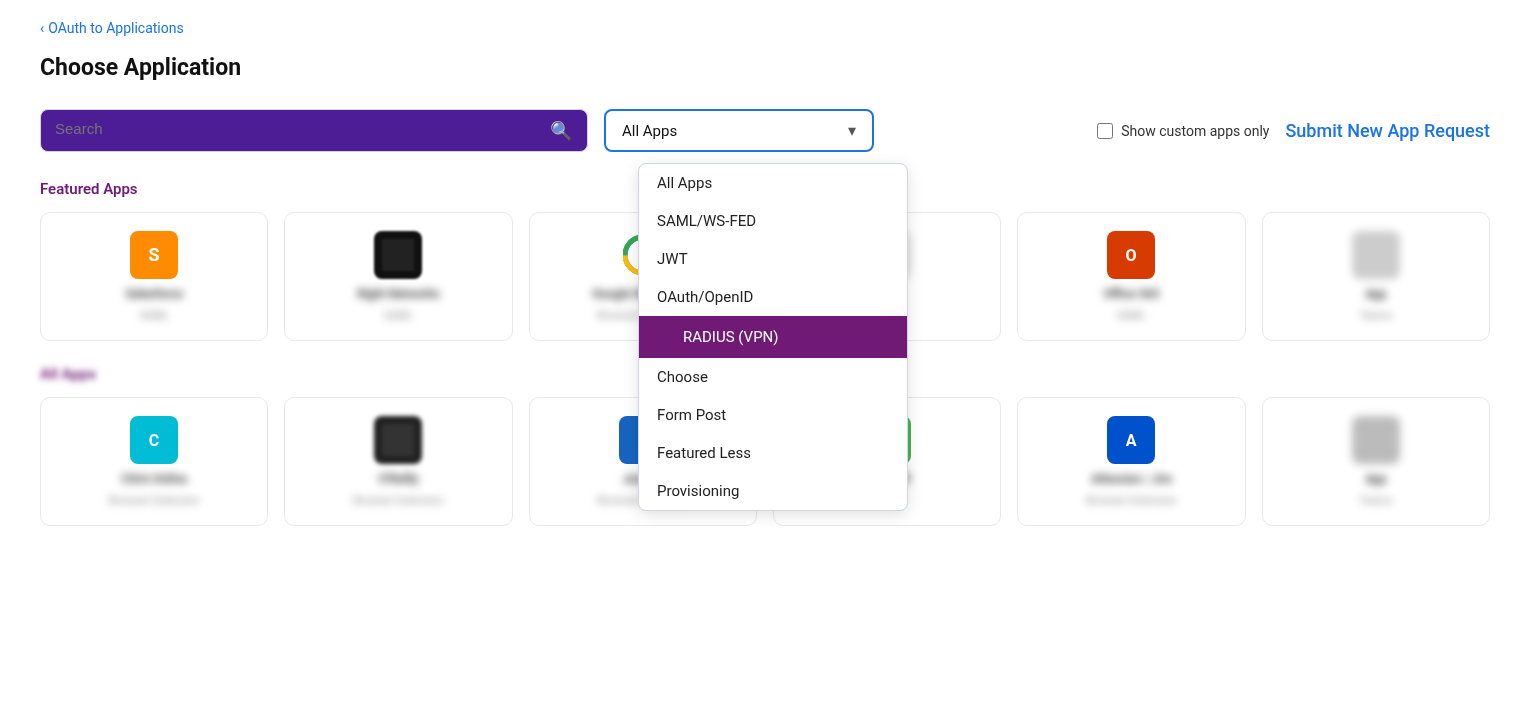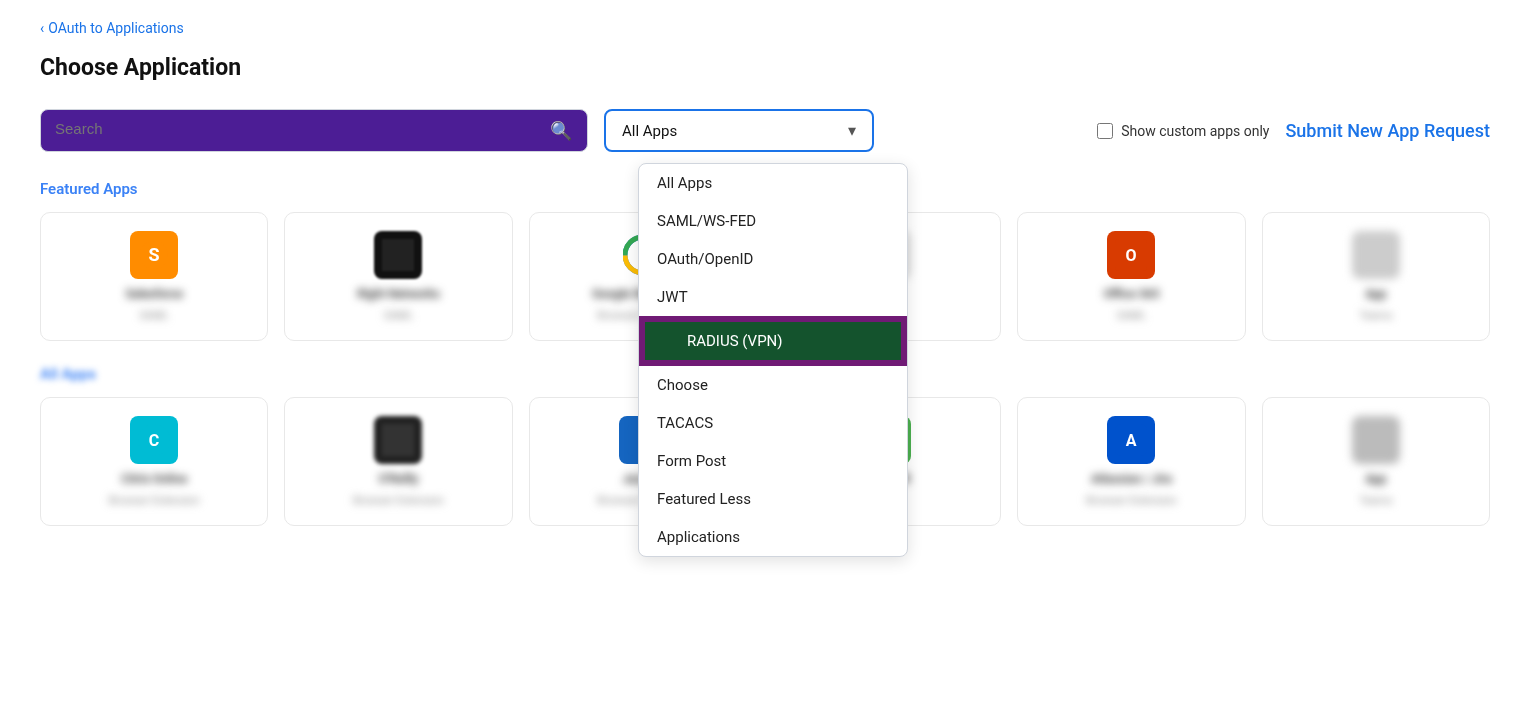--- a/index.html
+++ b/index.html
@@ -86,23 +86,23 @@
       z-index: 100;
       overflow: hidden;
     }
     .dropdown-item {
       padding: 10px 18px;
       font-size: 15px;
       color: #222;
       cursor: pointer;
     }
     .dropdown-item.selected {
-      background: #14532d;
+      background: #701a75;
       color: #fff;
-      border: 6px solid #701a75;
+      border: 2px solid #701a75;
       padding-left: 42px;
     }
     .right-controls {
       display: flex;
       align-items: center;
       gap: 16px;
       margin-left: auto;
     }
     .show-custom {
       display: flex;
@@ -119,21 +119,21 @@
     .submit-link {
       color: #1a73e8;
       font-size: 18px;
       font-weight: 500;
       cursor: pointer;
       white-space: nowrap;
     }
     .section-title {
       font-size: 15px;
       font-weight: 600;
-      color: #3b82f6;
+      color: #701a75;
       margin-bottom: 14px;
     }
     .apps-grid {
       display: grid;
       grid-template-columns: repeat(6, 1fr);
       gap: 16px;
       margin-bottom: 24px;
     }
     .app-card {
       background: #fff;
@@ -202,28 +202,27 @@
       <div class="show-custom">
         <input type="checkbox" style="">
         <label>Show custom apps only</label>
       </div>
       <span class="submit-link">Submit New App Request</span>
     </div>
 
     <div class="dropdown-menu">
       <div class="dropdown-item">All Apps</div>
       <div class="dropdown-item">SAML/WS-FED</div>
+      <div class="dropdown-item">JWT</div>
       <div class="dropdown-item">OAuth/OpenID</div>
-      <div class="dropdown-item">JWT</div>
       <div class="dropdown-item selected">RADIUS (VPN)</div>
       <div class="dropdown-item">Choose</div>
-      <div class="dropdown-item">TACACS</div>
       <div class="dropdown-item">Form Post</div>
       <div class="dropdown-item">Featured Less</div>
-      <div class="dropdown-item">Applications</div>
+      <div class="dropdown-item">Provisioning</div>
     </div>
 
   </div>
 
   <div>
     <div class="section-title">Featured Apps</div>
     <div class="apps-grid">
 
       <div class="app-card">
         <div class="app-icon" style="background:#ff8c00;">

